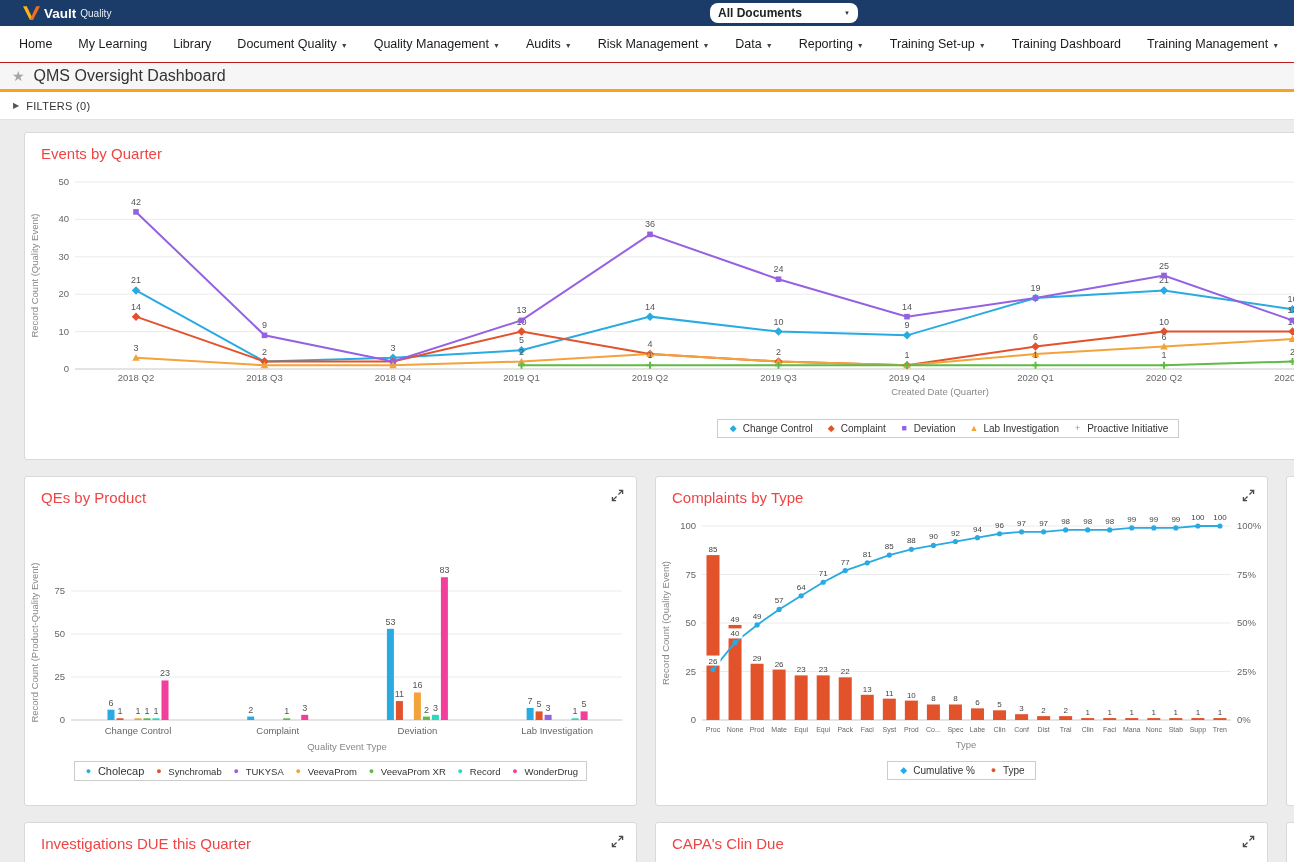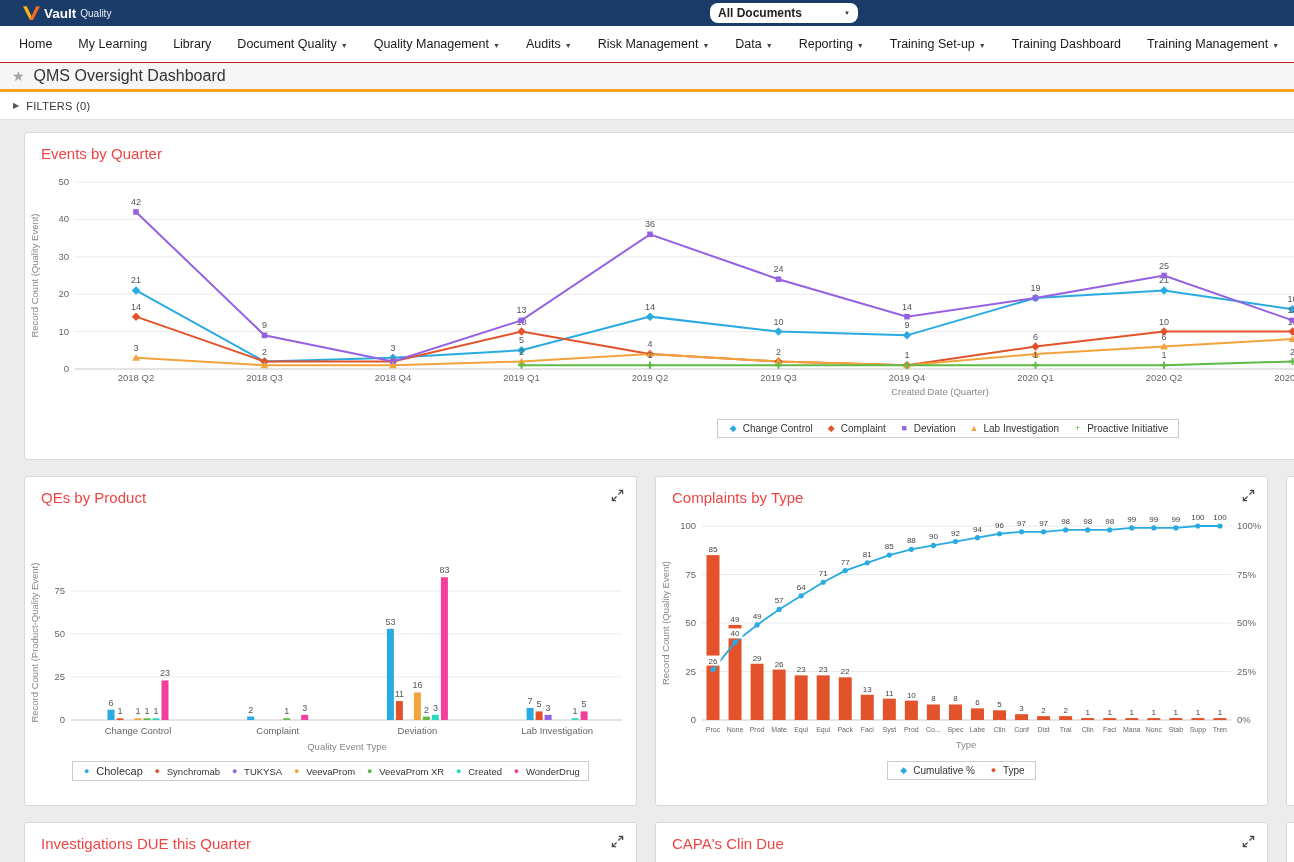--- a/index.html
+++ b/index.html
@@ -326,21 +326,21 @@
         <span class="leg">
             <span class="lg" style="color: rgb(242, 163, 60);">●</span>
             <span class="ll" style="font-size:9.5px">VeevaProm</span>
           </span>
         <span class="leg">
             <span class="lg" style="color: rgb(95, 187, 70);">●</span>
             <span class="ll" style="font-size:9.5px">VeevaProm XR</span>
           </span>
         <span class="leg">
             <span class="lg" style="color: rgb(43, 217, 194);">●</span>
-            <span class="ll" style="font-size:9.5px">Created</span>
+            <span class="ll" style="font-size:9.5px">Record</span>
           </span>
         <span class="leg">
             <span class="lg" style="color: rgb(242, 63, 156);">●</span>
             <span class="ll" style="font-size:9.5px">WonderDrug</span>
           </span>
       </div>
     </div>
   </div>
 
   <div class="panel" style="left:655px;top:356px;width:613px;height:330px">

